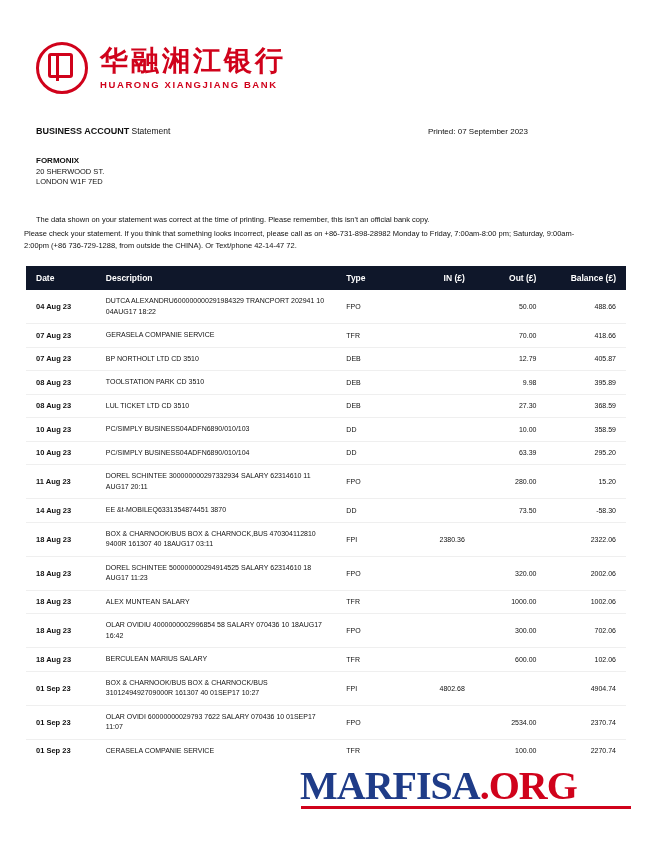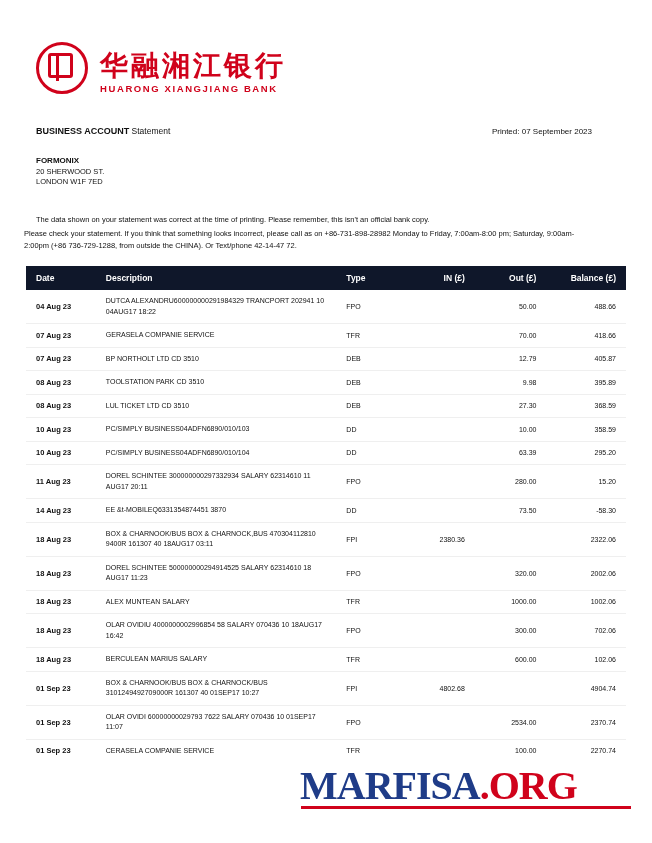--- a/index.html
+++ b/index.html
@@ -18,21 +18,21 @@
     overflow: hidden;
     margin: 0 auto;
   }
 
   
   .logo-row {
     position: absolute;
     left: 36px;
     top: 42px;
     display: flex;
-    align-items: flex-end;
+    align-items: center;
   }
   .logo-mark {
     width: 46px;
     height: 46px;
     border-radius: 50%;
     border: 3px solid #d0021b;
     position: relative;
     flex: 0 0 auto;
   }
   .logo-mark:before {
@@ -71,21 +71,21 @@
     letter-spacing: 1.6px;
     color: #d0021b;
     margin-top: 3px;
   }
 
   
   .stmt-head {
     position: absolute;
     left: 36px;
     top: 126px;
-    width: 556px;
+    width: 492px;
     display: flex;
     justify-content: space-between;
     align-items: baseline;
     font-size: 8.5px;
     color: #111;
   }
   .stmt-head .left b {
     font-size: 9px;
   }
   .stmt-head .right {

